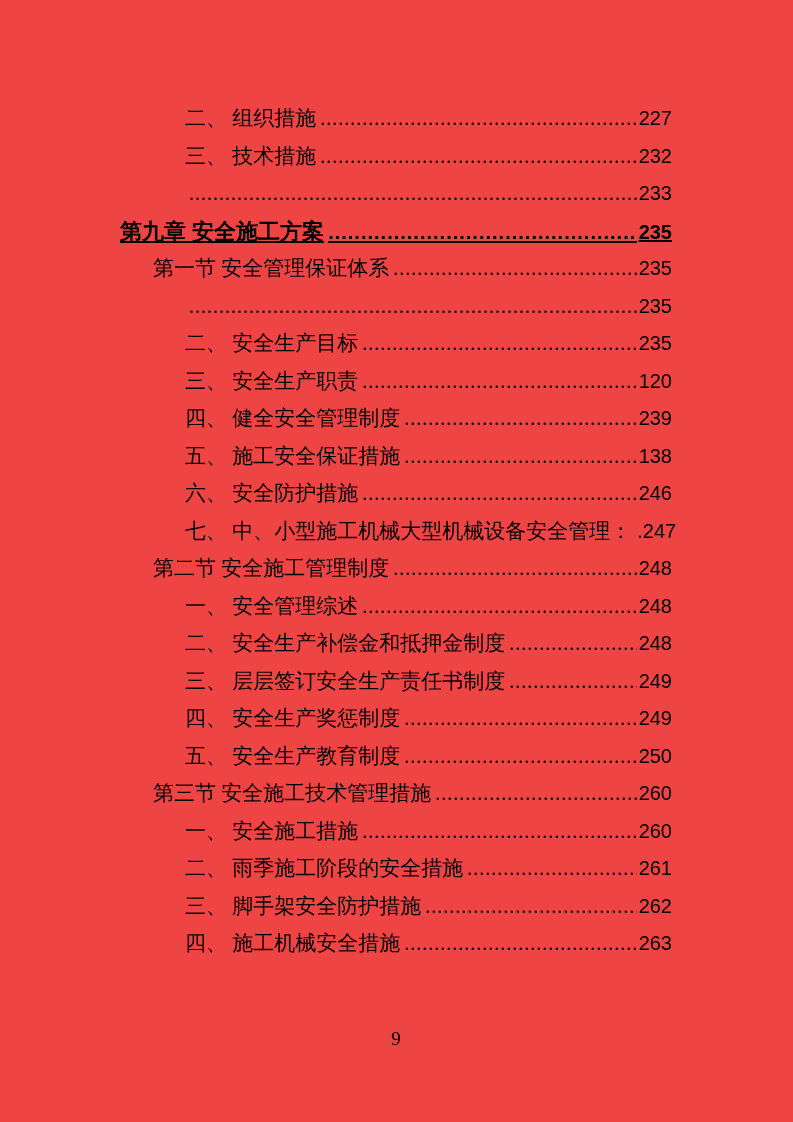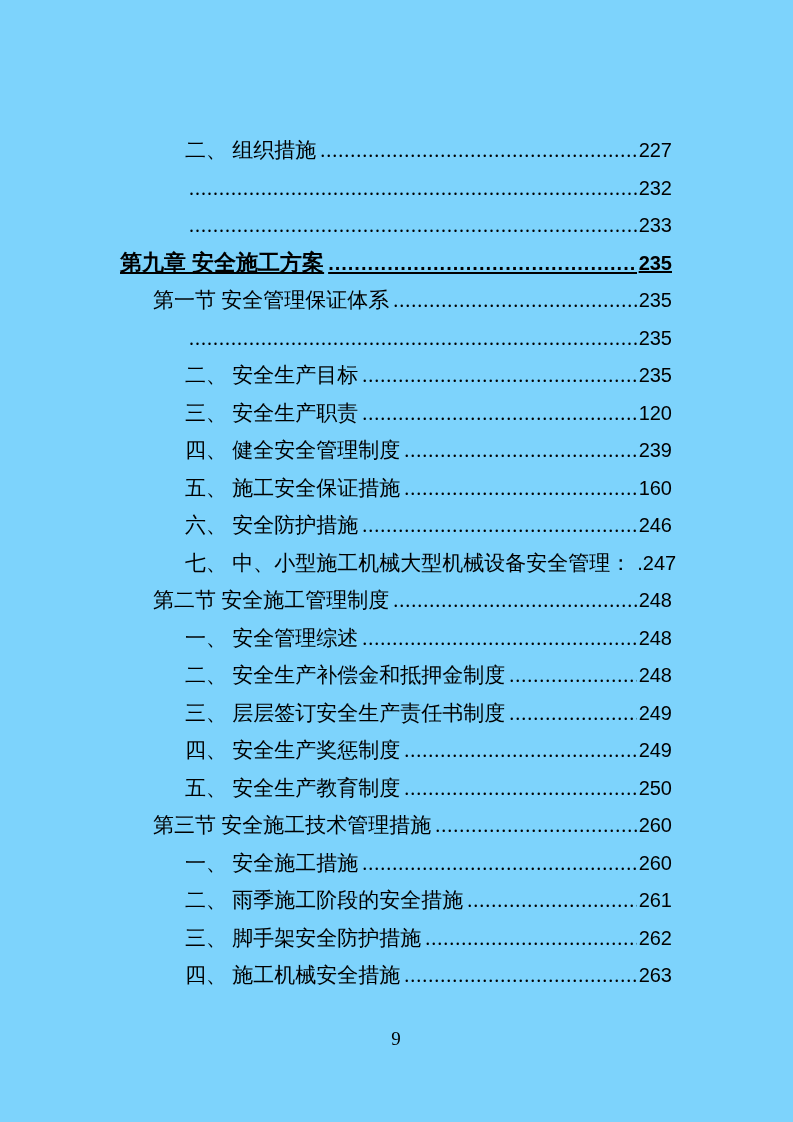--- a/index.html
+++ b/index.html
@@ -11,21 +11,21 @@
     width: 793px;
     height: 1122px;
     overflow: hidden;
     font-family: "Liberation Serif", "DejaVu Serif", serif;
     color: #000000;
   }
   .doc-page {
     position: relative;
     width: 793px;
     height: 1122px;
-    background: #7dd3fc;
+    background: #ef4444;
   }
   .toc-list {
     position: absolute;
     left: 120px;
     top: 100px;
     width: 552px;
   }
   .toc-row {
     display: flex;
     align-items: baseline;
@@ -59,21 +59,20 @@
     font-size: 20px;
   }
   .toc-row.no-dots .toc-leader::after {
     content: "";
   }
   .toc-page {
     flex: 0 0 auto;
     padding-left: 2px;
     font-family: "Liberation Sans", "DejaVu Sans", sans-serif;
     font-size: 20px;
-    margin-top: 32px;
   }
   .toc-row.chapter .toc-page { font-weight: 700; }
   .page-footer {
     position: absolute;
     left: 120px;
     width: 552px;
     top: 1028px;
     text-align: center;
     font-size: 19px;
   }
@@ -83,20 +82,21 @@
 
 <div class="doc-page">
 
   <div class="toc-list">
       <div class="toc-row item">
       <span class="toc-text">二、 组织措施</span>
       <span class="toc-leader"></span>
       <span class="toc-page">227</span>
     </div>
       <div class="toc-row item">
+      <span class="toc-text">三、 技术措施</span>
       <span class="toc-leader"></span>
       <span class="toc-page">232</span>
     </div>
       <div class="toc-row item">
       <span class="toc-leader"></span>
       <span class="toc-page">233</span>
     </div>
       <div class="toc-row chapter">
       <span class="toc-text">第九章 安全施工方案</span>
       <span class="toc-leader"></span>
@@ -122,21 +122,21 @@
       <span class="toc-page">120</span>
     </div>
       <div class="toc-row item">
       <span class="toc-text">四、 健全安全管理制度</span>
       <span class="toc-leader"></span>
       <span class="toc-page">239</span>
     </div>
       <div class="toc-row item">
       <span class="toc-text">五、 施工安全保证措施</span>
       <span class="toc-leader"></span>
-      <span class="toc-page">160</span>
+      <span class="toc-page">138</span>
     </div>
       <div class="toc-row item">
       <span class="toc-text">六、 安全防护措施</span>
       <span class="toc-leader"></span>
       <span class="toc-page">246</span>
     </div>
       <div class="toc-row item no-dots">
       <span class="toc-text">七、 中、小型施工机械大型机械设备安全管理：</span>
       <span class="toc-leader"></span>
       <span class="toc-page">.247</span>

